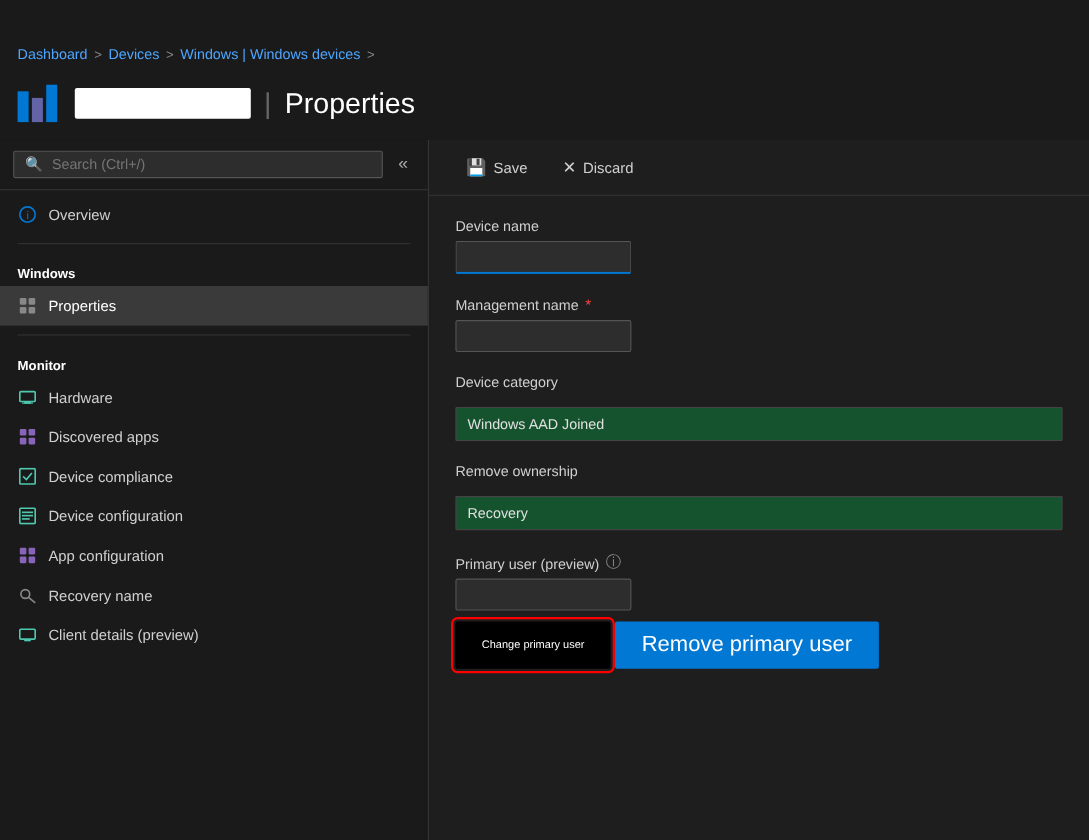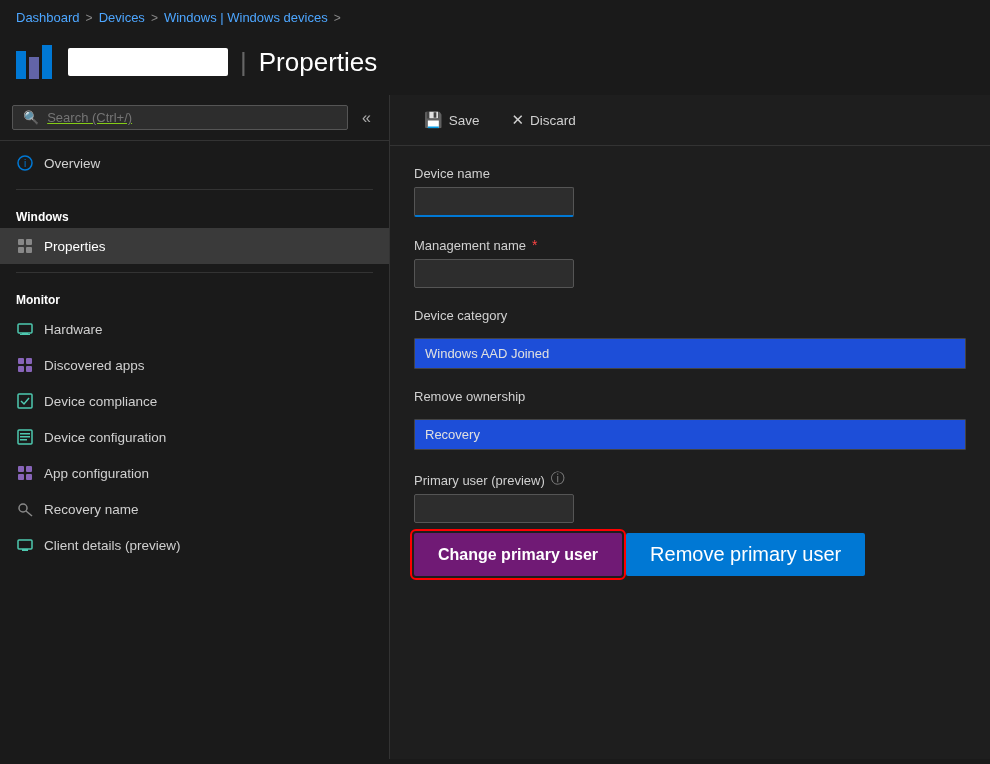--- a/index.html
+++ b/index.html
@@ -15,20 +15,21 @@
 
     
     .breadcrumb {
       display: flex;
       align-items: center;
       padding: 10px 16px;
       background: #1a1a1a;
       font-size: 13px;
       color: #4da6ff;
       gap: 6px;
+      margin-top: 32px;
     }
     .breadcrumb a {
       color: #4da6ff;
       text-decoration: none;
       cursor: pointer;
     }
     .breadcrumb-sep {
       color: #888;
       font-size: 12px;
     }
@@ -104,24 +105,23 @@
       border: 1px solid #555;
       border-radius: 2px;
       padding: 4px 10px;
       flex: 1;
       gap: 8px;
     }
     .search-input-wrapper input {
       background: transparent;
       border: none;
       outline: none;
-      color: #84cc16;
+      color: #c4b5fd;
       font-size: 13px;
       width: 100%;
-      text-decoration: underline;
     }
     .search-icon-char {
       color: #aaa;
       font-size: 13px;
     }
     .collapse-btn {
       color: #aaa;
       font-size: 16px;
       cursor: pointer;
       padding: 2px 6px;
@@ -245,45 +245,45 @@
     .form-input.highlighted {
       border-bottom: 2px solid #0078d4;
       background: #2d2d2d;
     }
 
     .form-input-short {
       width: 160px;
     }
 
     .form-value {
-      background: #1d4ed8;
+      background: #14532d;
       border: 1px solid #444;
       border-radius: 1px;
       padding: 7px 10px;
       font-size: 13px;
       color: #e0e0e0;
       margin-top: 15px;
     }
 
     
     .action-buttons {
       display: flex;
       gap: 4px;
       margin-top: 10px;
     }
 
     .btn-change-user {
       padding: 10px 24px;
-      background: #701a75;
+      background: #000000;
       color: #ffffff;
       border: none;
       border-radius: 2px;
-      font-size: 16px;
-      cursor: pointer;
-      font-weight: 700;
+      font-size: 10px;
+      cursor: pointer;
+      font-weight: 400;
       outline: 2px solid #ff0000;
       outline-offset: 2px;
     }
 
     .btn-remove-user {
       padding: 10px 24px;
       background: #0078d4;
       color: #ffffff;
       border: none;
       border-radius: 2px;

